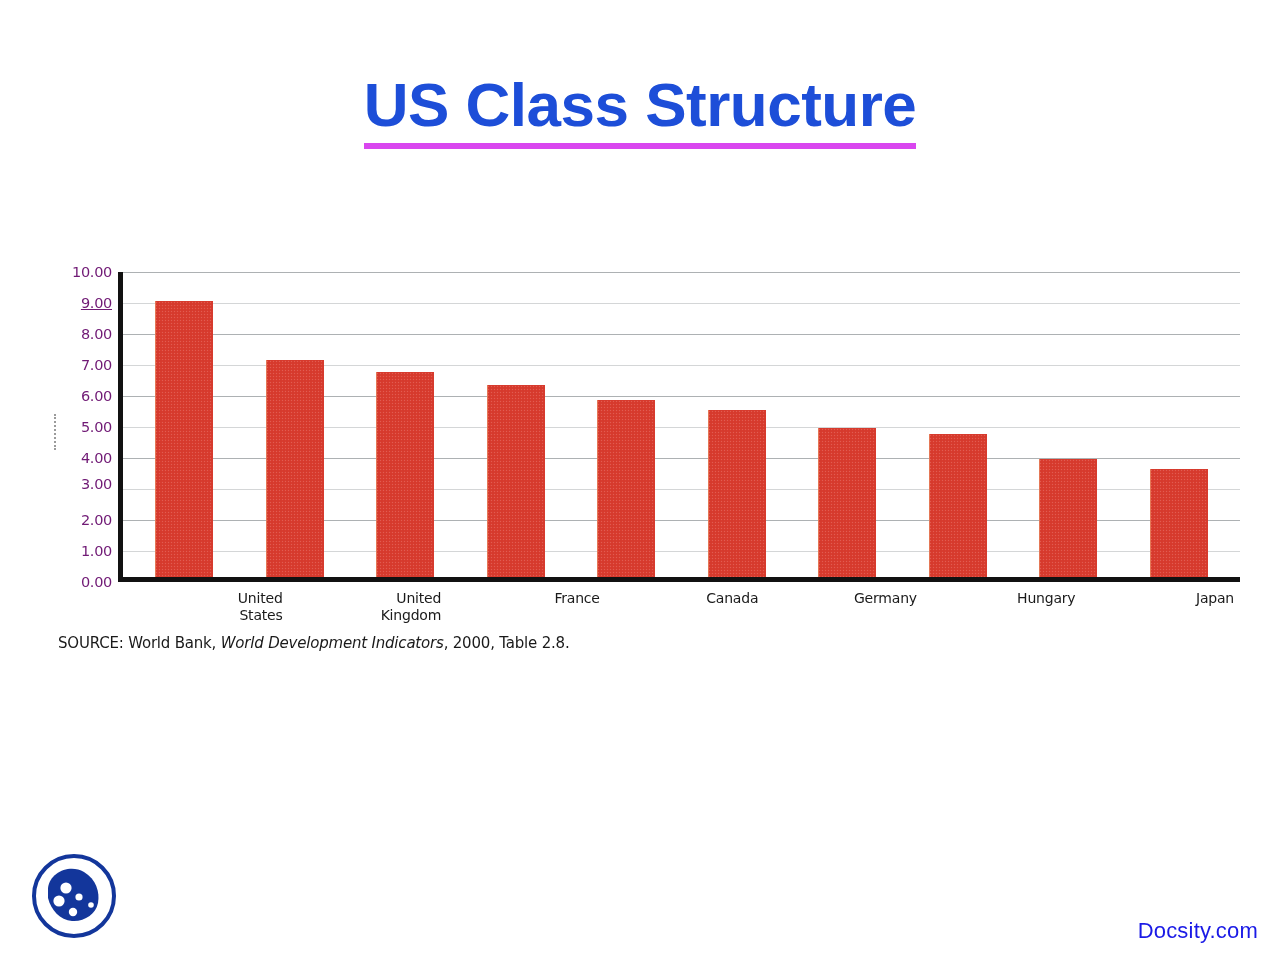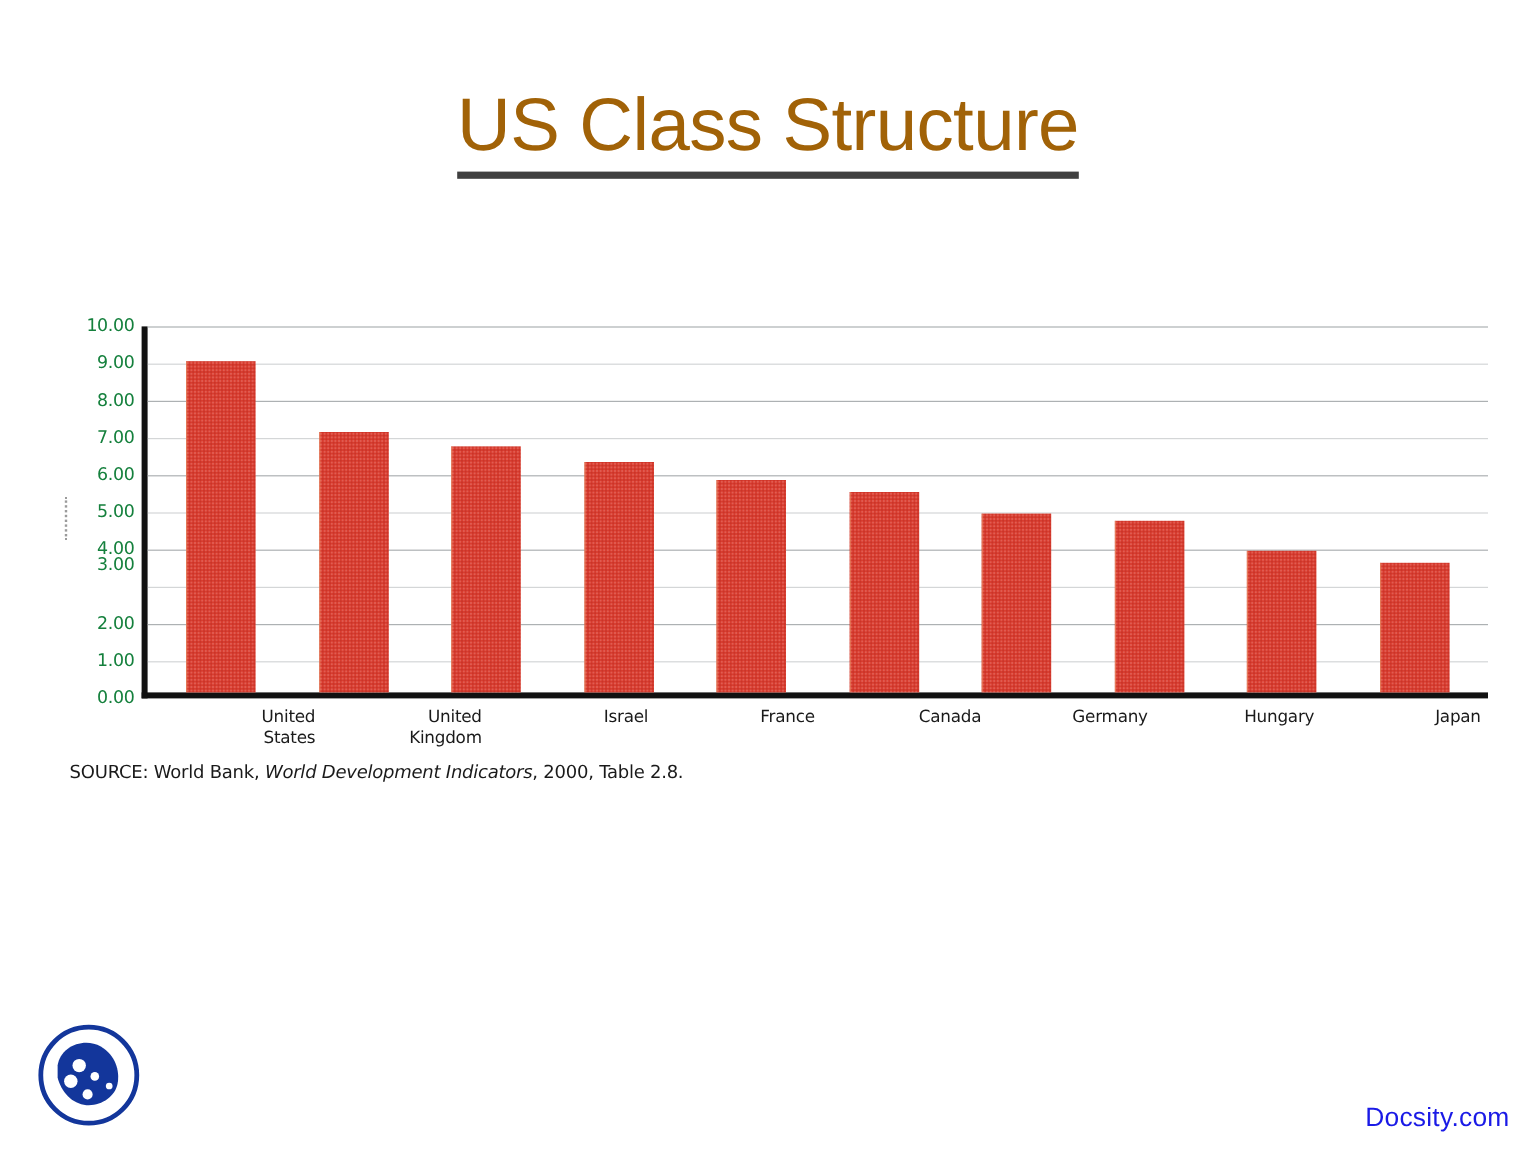--- a/index.html
+++ b/index.html
@@ -19,25 +19,25 @@
   #slide-title {
     position: absolute;
     left: 0;
     top: 72px;
     width: 1280px;
     text-align: center;
   }
   #slide-title .title-text {
     display: inline-block;
     font-size: 62px;
-    font-weight: normal;
-    color: #a16207;
+    font-weight: bold;
+    color: #1d4ed8;
     letter-spacing: -0.5px;
     line-height: 1.05;
-    border-bottom: 6px solid #404040;
+    border-bottom: 6px solid #d946ef;
     padding-bottom: 6px;
   }
 
   
   #figure {
     position: absolute;
     left: 50px;
     top: 272px;
     width: 1196px;
     height: 390px;
@@ -58,21 +58,21 @@
     top: 0;
     width: 62px;
     height: 310px;
   }
   .ytick {
     position: absolute;
     right: 0;
     transform: translateY(-50%);
     font-family: "DejaVu Sans", sans-serif;
     font-size: 14.5px;
-    color: #15803d;
+    color: #701a75;
     white-space: nowrap;
     letter-spacing: -0.3px;
   }
 
   
   #y-axis-caption {
     position: absolute;
     left: 4px;
     top: 142px;
     width: 3px;
@@ -195,27 +195,27 @@
 <div id="slide-title">
   <span class="title-text">US Class Structure</span>
 </div>
 
 <div id="figure">
 
   <div id="chart-area">
 
     <div id="y-axis-labels">
         <div class="ytick" style="top: 0px;">10.00</div>
-        <div class="ytick" style="top: 31px;">9.00</div>
+        <div class="ytick" style="top: 31px; text-decoration: underline;">9.00</div>
         <div class="ytick" style="top: 62px;">8.00</div>
         <div class="ytick" style="top: 93px;">7.00</div>
         <div class="ytick" style="top: 124px;">6.00</div>
         <div class="ytick" style="top: 155px; margin-left: 23px;">5.00</div>
         <div class="ytick" style="top: 186px;">4.00</div>
-        <div class="ytick" style="top: 199px;">3.00</div>
+        <div class="ytick" style="top: 212px;">3.00</div>
         <div class="ytick" style="top: 248px;">2.00</div>
         <div class="ytick" style="top: 279px; margin-left: 28px;">1.00</div>
         <div class="ytick" style="top: 310px;">0.00</div>
       </div>
     <div id="y-axis-caption"></div>
 
     <div id="plot">
       <div id="plot-inner">
           <div class="gridline" style="top: 0px;"></div>
           <div class="gridline faint" style="top: 31px;"></div>
@@ -265,23 +265,20 @@
     <div id="x-axis-labels">
         <div class="xtick">
           <div>United</div>
           <div>States</div>
         </div>
         <div class="xtick">
           <div>United</div>
           <div>Kingdom</div>
         </div>
         <div class="xtick">
-          <div>Israel</div>
-        </div>
-        <div class="xtick">
           <div>France</div>
         </div>
         <div class="xtick">
           <div>Canada</div>
         </div>
         <div class="xtick">
           <div>Germany</div>
         </div>
         <div class="xtick">
           <div>Hungary</div>

